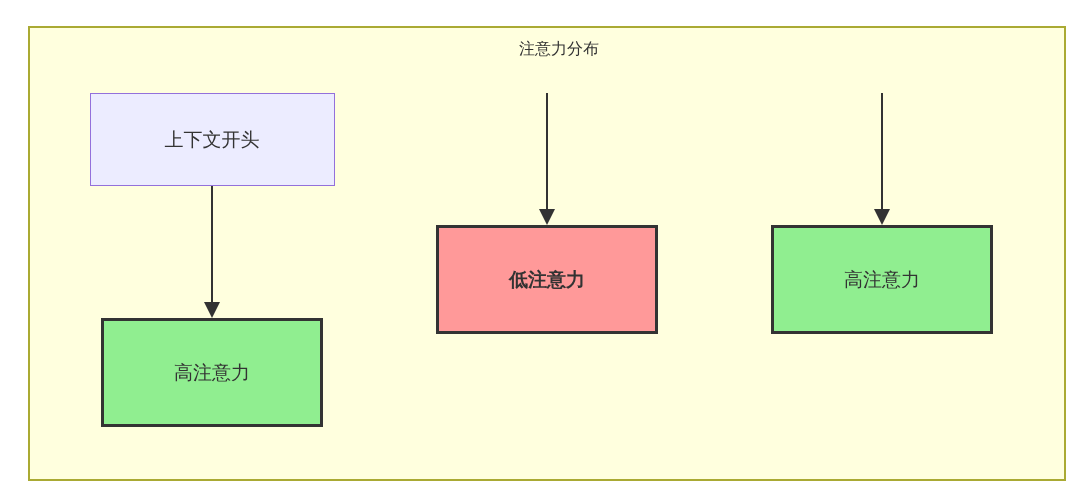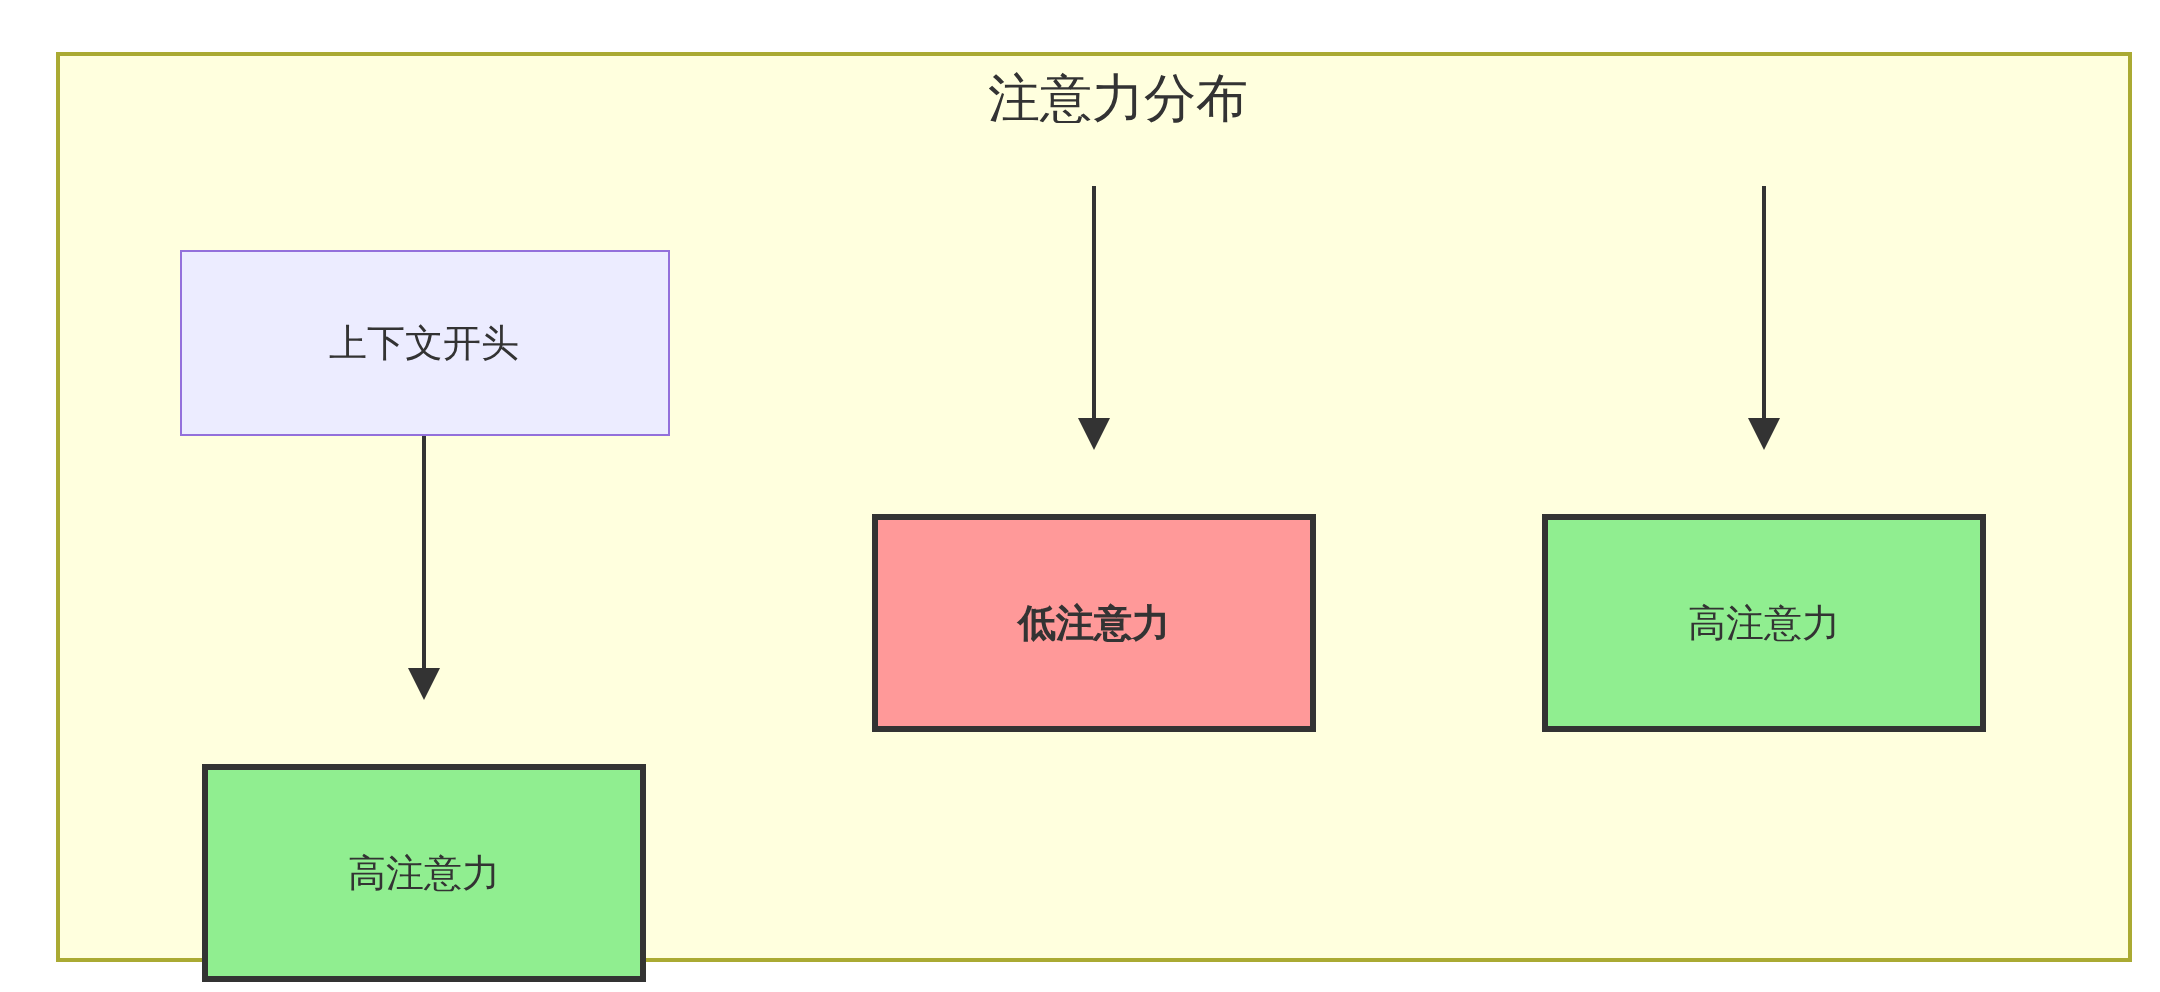--- a/index.html
+++ b/index.html
@@ -23,21 +23,21 @@
     height: 455px;
     box-sizing: border-box;
     background: var(--container-fill, #ffffde);
     border: 2px solid var(--container-border, #aaaa33);
   }
   .title {
     margin-top: 7px;
     height: 28px;
     line-height: 28px;
     text-align: center;
-    font-size: 26px;
+    font-size: 16px;
     color: var(--text, #333333);
     margin-left: 24px;
   }
   .columns {
     display: flex;
     justify-content: center;
     gap: 90px;
     margin-top: 30px;
   }
   .column {
@@ -46,21 +46,20 @@
     flex-direction: column;
     align-items: center;
   }
   .node {
     box-sizing: border-box;
     display: flex;
     align-items: center;
     justify-content: center;
     font-size: 19px;
     color: var(--text, #333333);
-    margin-top: 32px;
   }
   .node.source {
     width: 245px;
     height: 93px;
     background: var(--source-fill, #ececff);
     border: 1.5px solid var(--source-border, #9370db);
   }
   .arrow {
     display: block;
     width: 22px;

